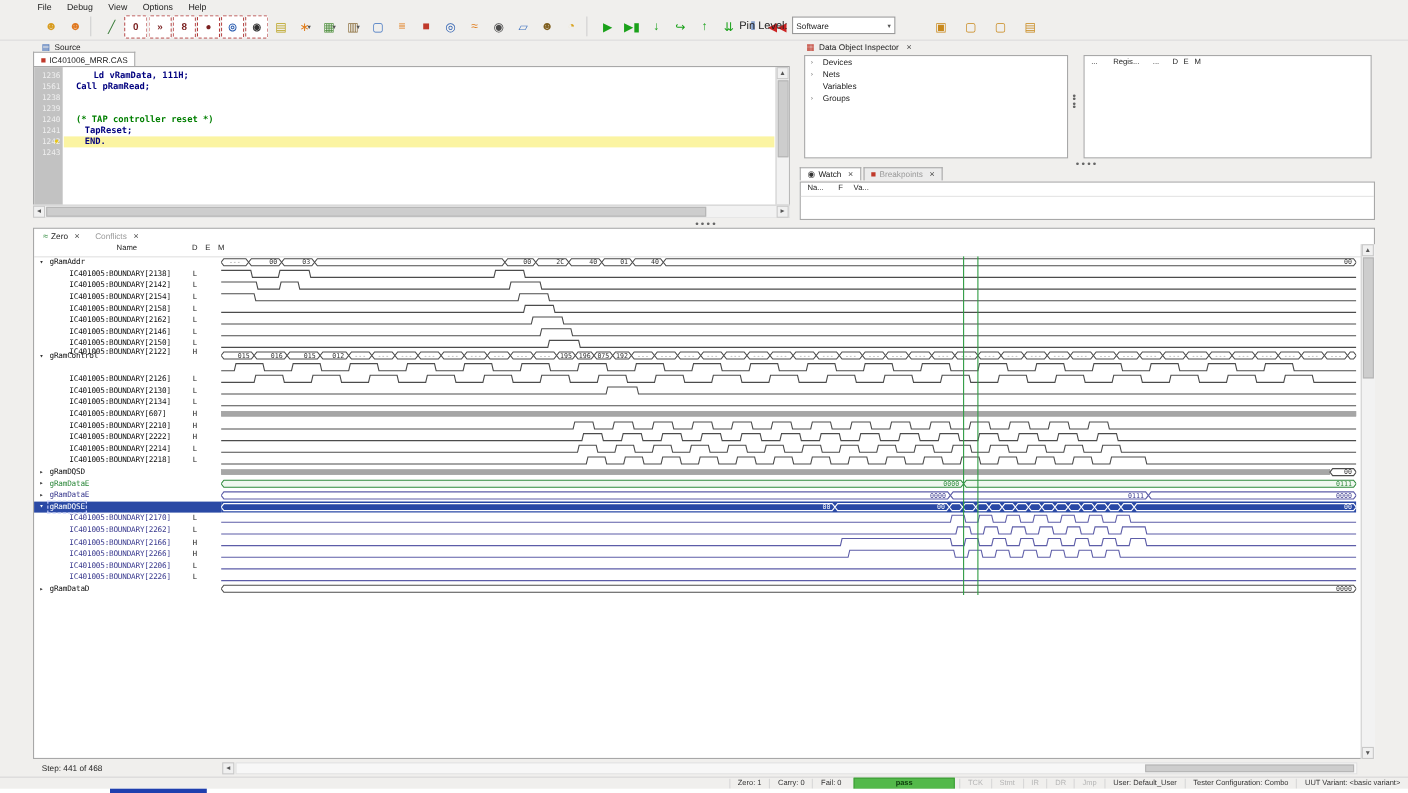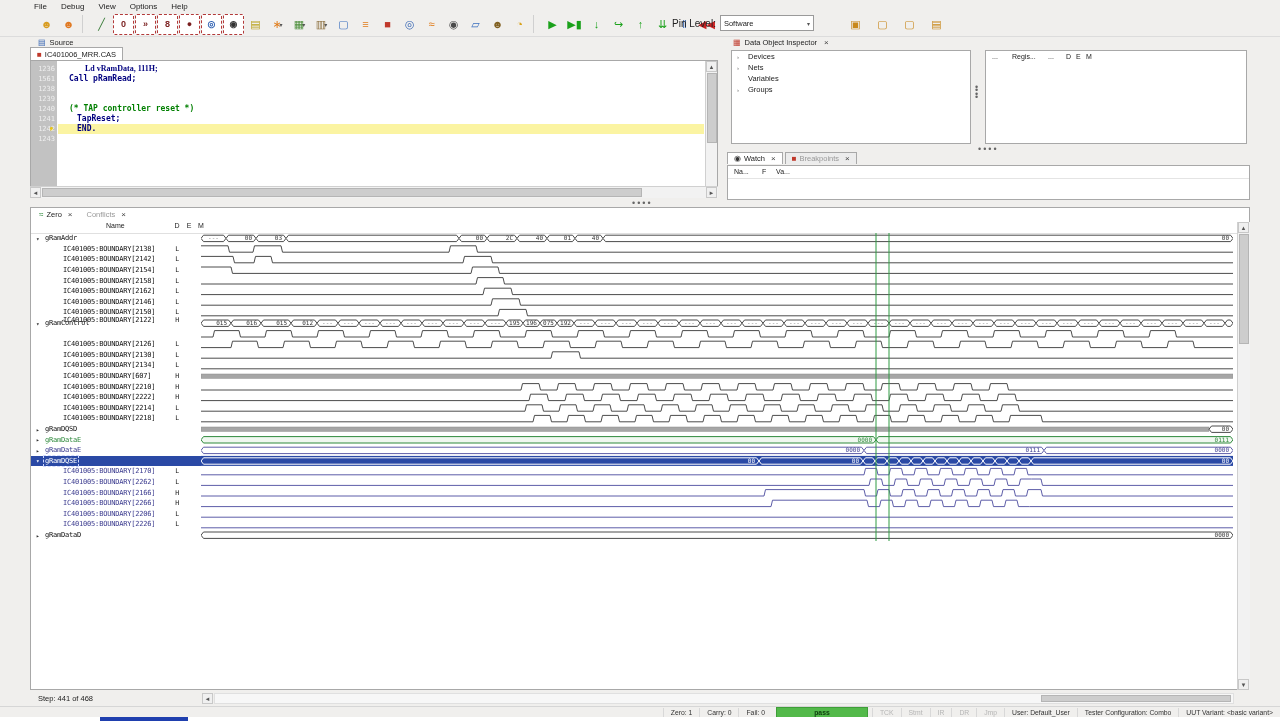--- a/index.html
+++ b/index.html
@@ -151,21 +151,21 @@
     <span class="micon" style="color:#c0392b;">■</span>
     <span>IC401006_MRR.CAS</span>
   </div>
   <div class="src-body" id="src-body">
     <div class="src-gutter"></div>
     <div class="vscroll" style="left:674px;top:0;height:136px;">
       <div class="sb-btn" style="left:0;top:0;">▲</div>
       <div class="sb-thumb" style="left:1px;top:12px;width:10px;height:70px;"></div>
       <div class="sb-btn" style="left:0;top:125px;">▼</div>
     </div>
-  <div class="src-line" style="top: 3px;"><span class="src-num">1236</span><span class="src-text" style="padding-left: 24px; font-family: Liberation Serif, serif;">Ld vRamData, 111H;</span></div>
+  <div class="src-line" style="top: 3px;"><span class="src-num">1236</span><span class="src-text" style="padding-left: 24px;">Ld vRamData, 111H;</span></div>
       <div class="src-line" style="top: 13px;"><span class="src-num">1561</span><span class="src-text" style="padding-left: 8px;">Call pRamRead;</span></div>
       <div class="src-line" style="top: 23px;"><span class="src-num">1238</span><span class="src-text" style="padding-left: 0px;"></span></div>
       <div class="src-line" style="top: 33px;"><span class="src-num">1239</span><span class="src-text" style="padding-left: 0px;"></span></div>
       <div class="src-line" style="top: 43px;"><span class="src-num">1240</span><span class="src-text comment" style="padding-left: 8px;">(* TAP controller reset *)</span></div>
       <div class="src-line" style="top: 53px;"><span class="src-num">1241</span><span class="src-text" style="padding-left: 16px;">TapReset;</span></div>
       <div class="src-line current" style="top: 63px;"><div class="hl"></div><span class="src-marker">◆</span><span class="src-num">1242</span><span class="src-text" style="padding-left: 16px;">END.</span></div>
       <div class="src-line" style="top: 73px;"><span class="src-num">1243</span><span class="src-text" style="padding-left: 0px;"></span></div>
     </div>
   <div class="hscroll" style="left:30px;top:186px;width:688px;">
     <div class="sb-btn" style="left:0;top:0;">◄</div>

